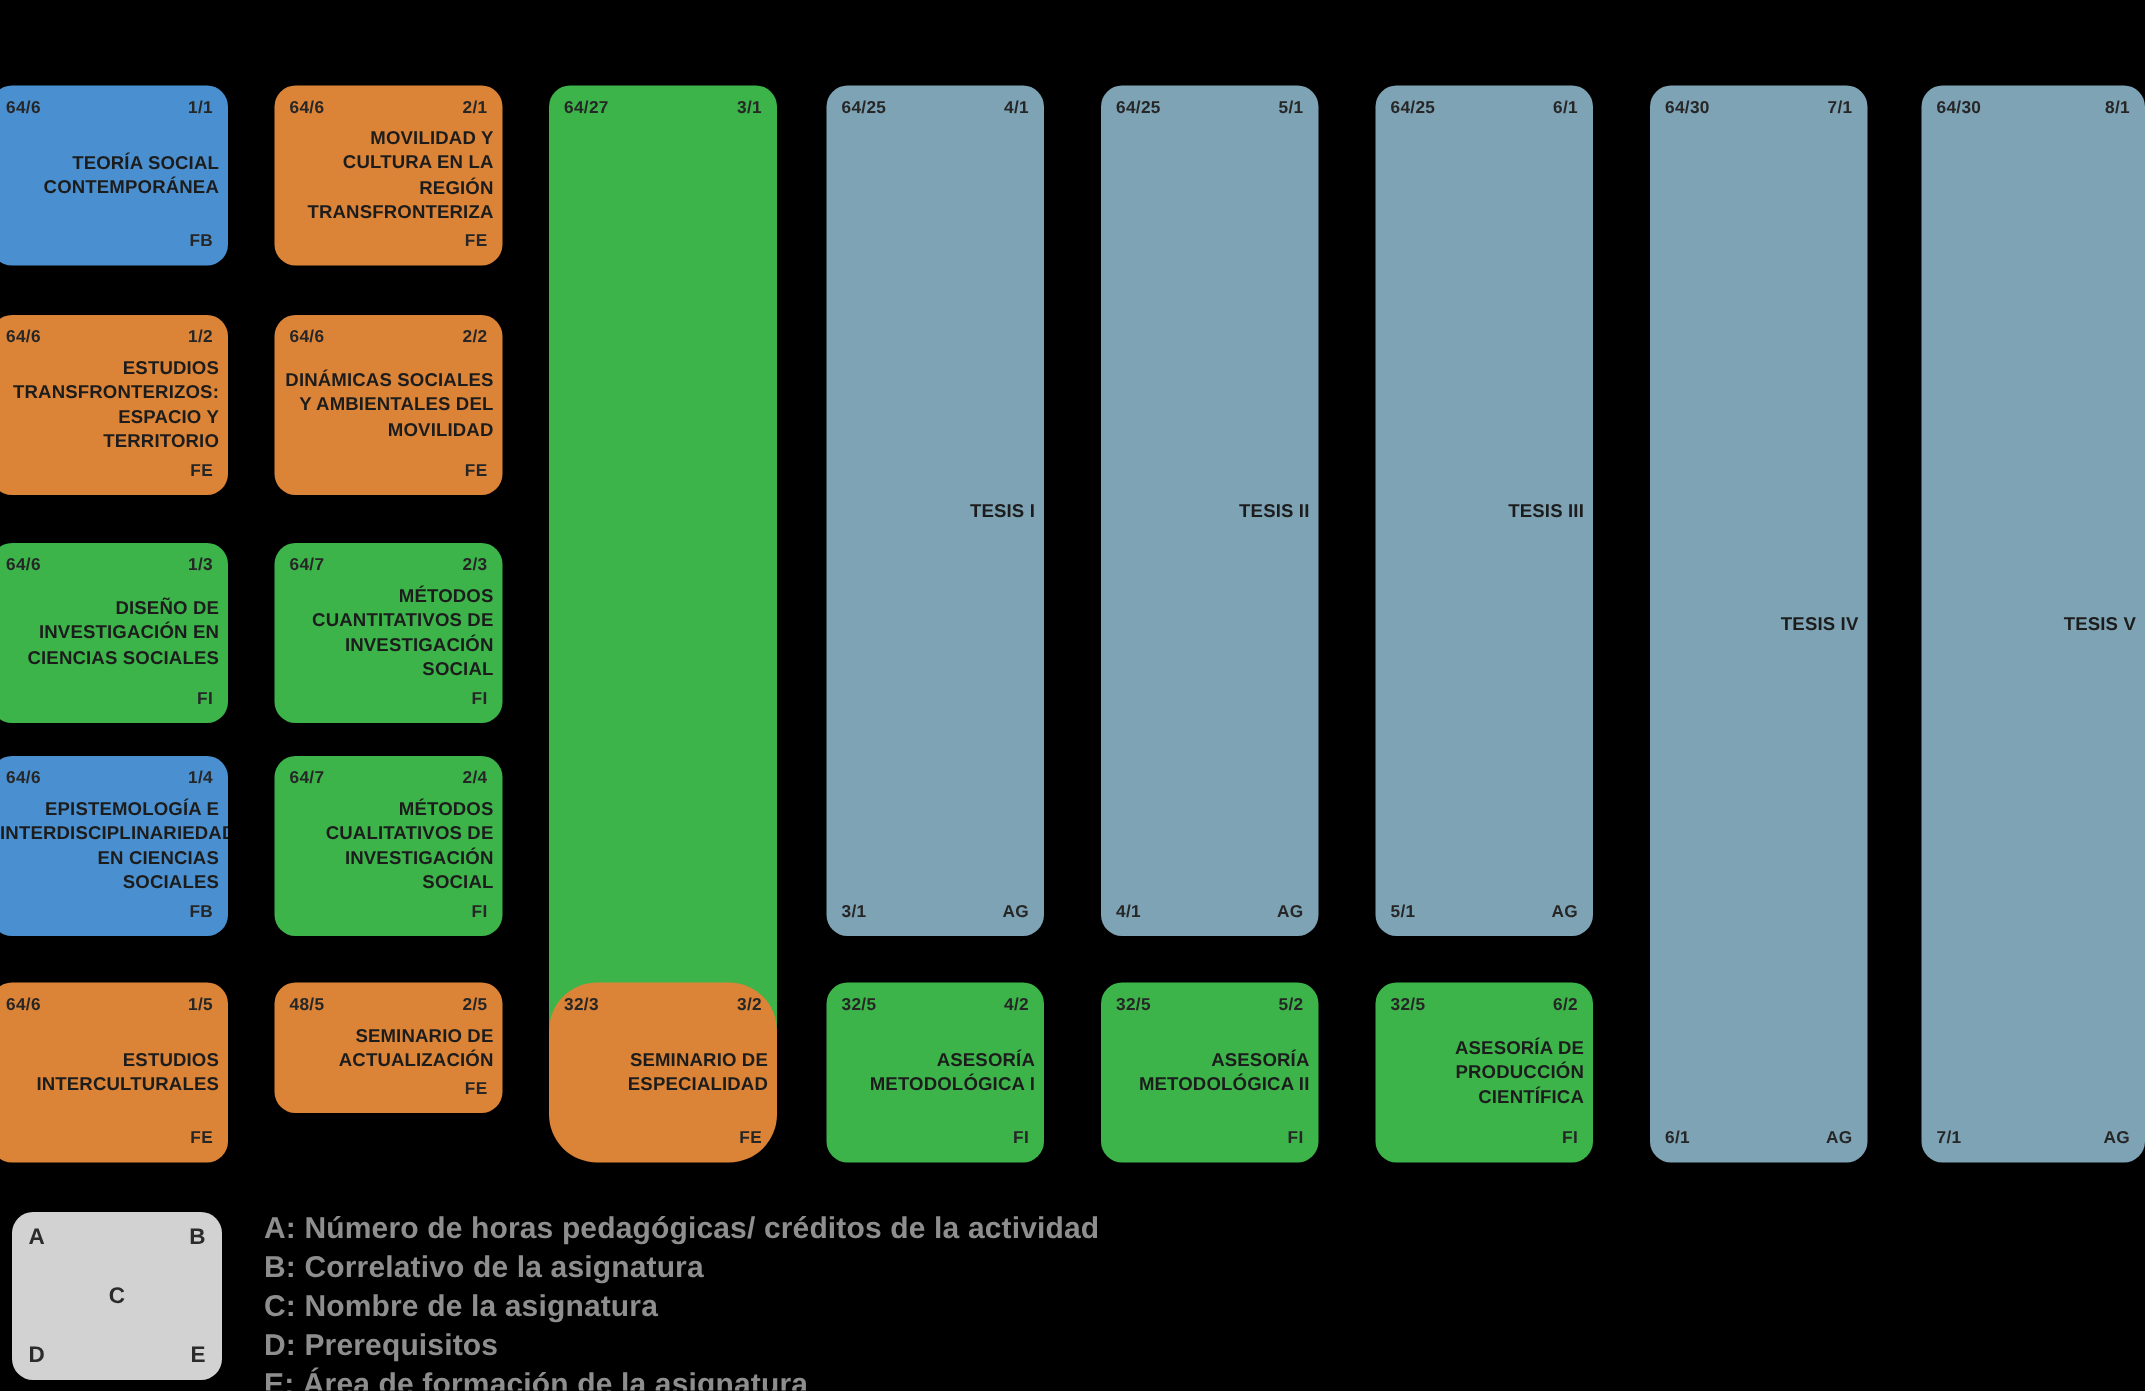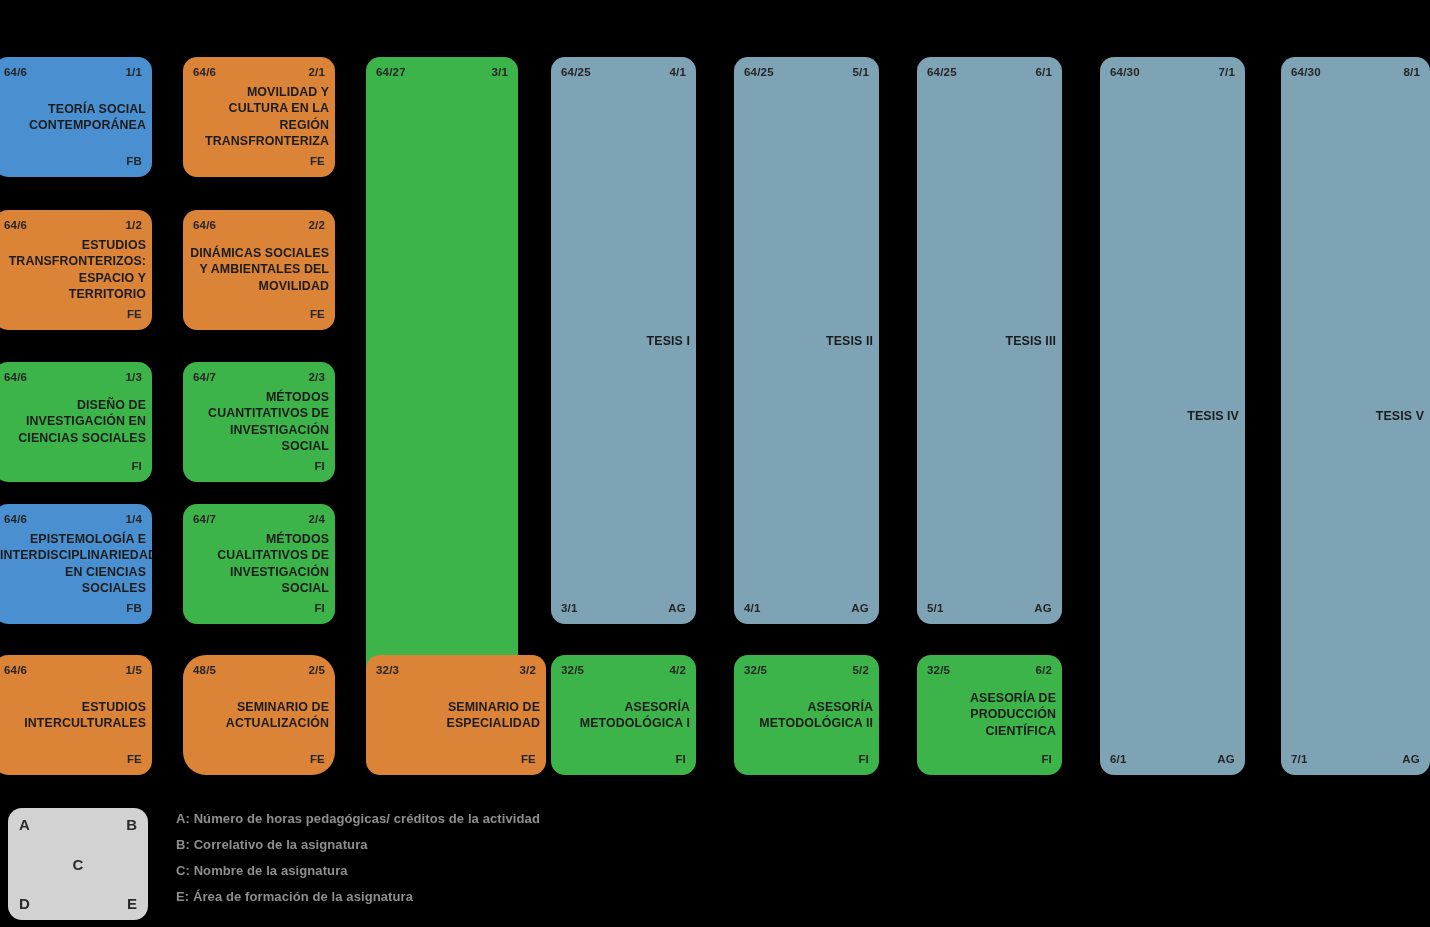--- a/index.html
+++ b/index.html
@@ -80,21 +80,21 @@
   #legend-box .lg-d { bottom: 8px; left: 11px; }
   #legend-box .lg-e { bottom: 8px; right: 11px; }
 
   #legend-list {
     position: absolute;
     left: 176px;
     top: 806px;
     width: 620px;
   }
   #legend-list .leg-line {
-    font-size: 13px;
+    font-size: 20px;
     line-height: 26px;
     color: #8e8e8e;
     white-space: nowrap;
     letter-spacing: 0.1px;
   }
 </style>
 </head>
 <body>
 
 <div id="canvas">
@@ -164,36 +164,36 @@
   </div>
 
   <div class="card fill-green" style="left:183px;top:504px;width:152px;height:120px;">
     <span class="corner c-hours">64/7</span>
     <span class="corner c-code">2/4</span>
     <span class="c-title">MÉTODOS CUALITATIVOS DE INVESTIGACIÓN SOCIAL</span>
     <span class="corner c-prereq"></span>
     <span class="corner c-area">FI</span>
   </div>
 
-  <div class="card fill-orange" style="left:183px;top:655px;width:152px;height:120px;border-radius:23px;">
+  <div class="card fill-orange" style="left:183px;top:655px;width:152px;height:87px;">
     <span class="corner c-hours">48/5</span>
     <span class="corner c-code">2/5</span>
     <span class="c-title">SEMINARIO DE ACTUALIZACIÓN</span>
     <span class="corner c-prereq"></span>
     <span class="corner c-area">FE</span>
   </div>
 
   <div class="card fill-green" style="left:366px;top:57px;width:152px;height:659px;">
     <span class="corner c-hours">64/27</span>
     <span class="corner c-code">3/1</span>
     <span class="corner c-prereq">1/1, 1/4</span>
     <span class="corner c-area">FI</span>
   </div>
 
-  <div class="card fill-orange" style="left:366px;top:655px;width:180px;height:120px;">
+  <div class="card fill-orange" style="left:366px;top:655px;width:152px;height:120px;border-radius:32px;">
     <span class="corner c-hours">32/3</span>
     <span class="corner c-code">3/2</span>
     <span class="c-title">SEMINARIO DE ESPECIALIDAD</span>
     <span class="corner c-prereq"></span>
     <span class="corner c-area">FE</span>
   </div>
 
   <div class="card fill-steel" style="left:551px;top:57px;width:145px;height:567px;">
     <span class="corner c-hours">64/25</span>
     <span class="corner c-code">4/1</span>
@@ -263,16 +263,17 @@
     <span class="lg lg-b">B</span>
     <span class="lg lg-c">C</span>
     <span class="lg lg-d">D</span>
     <span class="lg lg-e">E</span>
   </div>
 
   <div id="legend-list">
     <div class="leg-line">A: Número de horas pedagógicas/ créditos de la actividad</div>
     <div class="leg-line">B: Correlativo de la asignatura</div>
     <div class="leg-line">C: Nombre de la asignatura</div>
+    <div class="leg-line">D: Prerequisitos</div>
     <div class="leg-line">E: Área de formación de la asignatura</div>
   </div>
 
 </div>
 
 </body></html>

